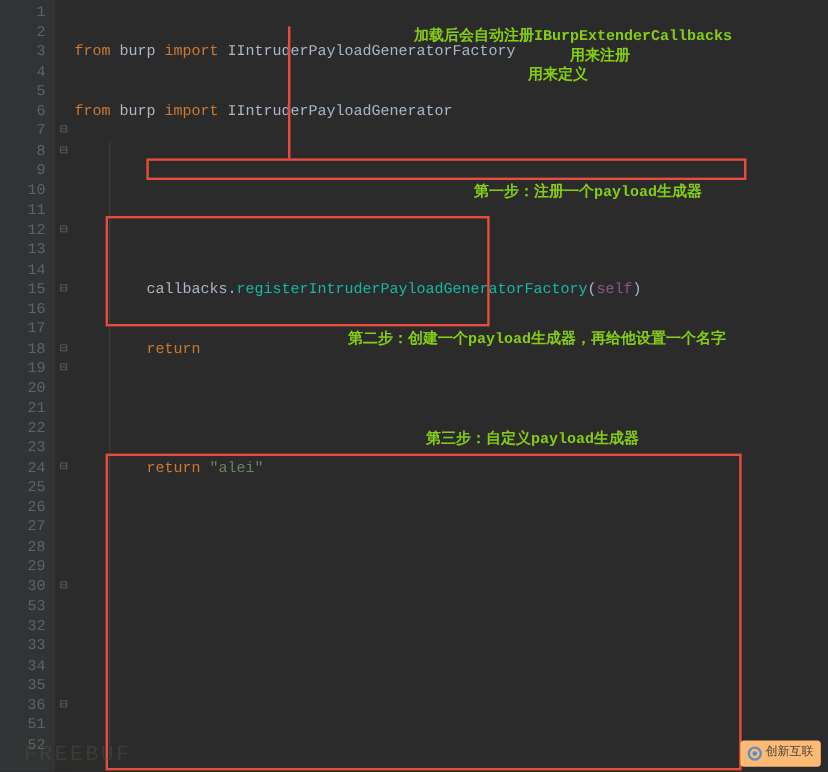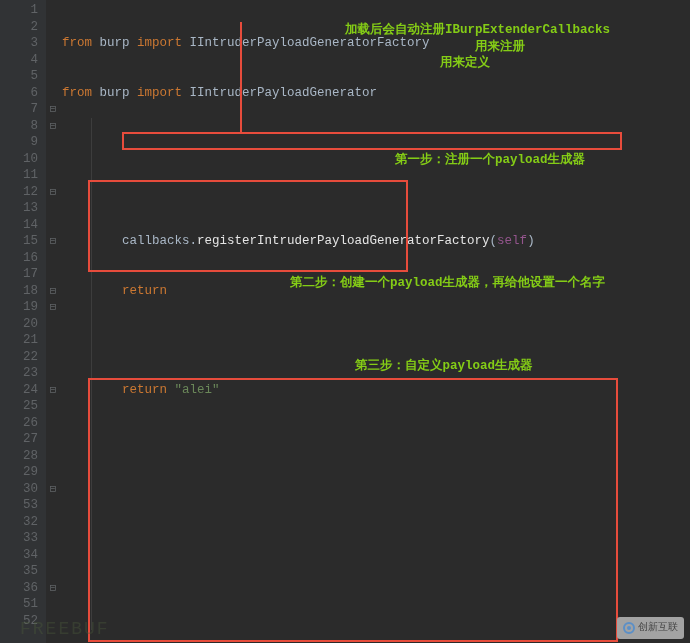--- a/index.html
+++ b/index.html
@@ -50,21 +50,21 @@
       position: relative;
       flex: 1;
       white-space: pre;
     }
     .line {
       height: 16.5px;
     }
     .c-comment { color: #808080; }
     .c-keyword { color: #cc7832; }
     .c-self { color: #94558d; }
-    .c-func { color: #e5e5e5; text-align: right; }
+    .c-func { color: #14b8a6; text-align: right; }
     .c-func-u { color: #ffc66d; text-decoration: underline; text-decoration-color: #555; }
     .c-string { color: #6a8759; }
     .c-class-u { color: #a9b7c6; text-decoration: underline; text-decoration-color: #555; }
     .red-anno {
       color: #84cc16;
       position: absolute;
       font-weight: bold;
       z-index: 3;
     }
     .red-box {
@@ -81,21 +81,21 @@
       font-size: 18px;
       opacity: 0.4;
       letter-spacing: 2px;
       z-index: 4;
       padding-left: 20px;
     }
     .logo {
       position: absolute;
       right: 6px;
       bottom: 4px;
-      background: #a3a3a3;
+      background: #fdba74;
       color: #444;
       font-size: 10px;
       padding: 3px 6px;
       border-radius: 3px;
       z-index: 4;
       display: flex;
       align-items: center;
       gap: 3px;
     }
     .logo-icon {

